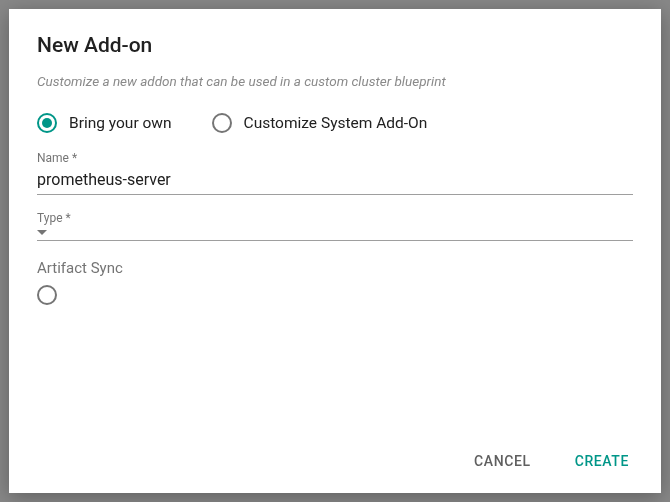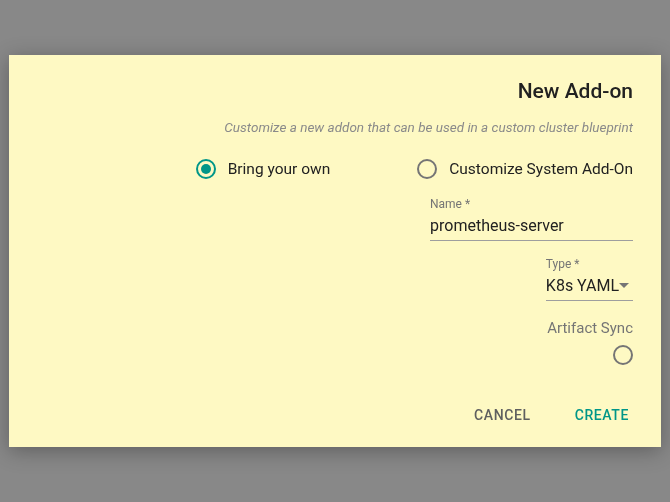--- a/index.html
+++ b/index.html
@@ -6,28 +6,27 @@
   body {
     font-family: Roboto, "Helvetica Neue", Arial, sans-serif;
     background: #888;
     display: flex;
     align-items: center;
     justify-content: center;
     width: 670px;
     height: 502px;
   }
   .dialog {
-    background: #fef9c3;
+    background: #ffffff;
     width: 652px;
-    height: 392px;
+    height: 484px;
     box-shadow: 0 4px 20px rgba(0,0,0,0.3);
     padding: 24px 28px 16px 28px;
     display: flex;
     flex-direction: column;
-    align-items: flex-end;
   }
   .title {
     font-size: 21px;
     font-weight: 500;
     color: #212121;
     margin-bottom: 16px;
   }
   .subtitle {
     font-size: 13.5px;
     font-style: italic;
@@ -38,21 +37,20 @@
     display: flex;
     align-items: center;
     gap: 40px;
     margin-bottom: 18px;
   }
   .radio-option {
     display: flex;
     align-items: center;
     gap: 12px;
     cursor: pointer;
-    margin-left: 47px;
   }
   .radio-outer {
     width: 20px;
     height: 20px;
     border-radius: 50%;
     border: 2px solid #757575;
     display: flex;
     align-items: center;
     justify-content: center;
     flex-shrink: 0;
@@ -154,21 +152,20 @@
   <div class="field-group">
     <div class="field-label">Name *</div>
     <div class="field-value-row">
       <input class="field-value" value="prometheus-server" style="">
     </div>
   </div>
 
   <div class="field-group">
     <div class="field-label">Type *</div>
     <div class="field-value-row">
-      <span class="field-value">K8s YAML</span>
       <span class="dropdown-caret"></span>
     </div>
   </div>
 
   <div class="section-label">Artifact Sync</div>
   <div class="radio-row">
     <div class="radio-option">
       <span class="radio-outer"></span>
     </div>
   </div>

